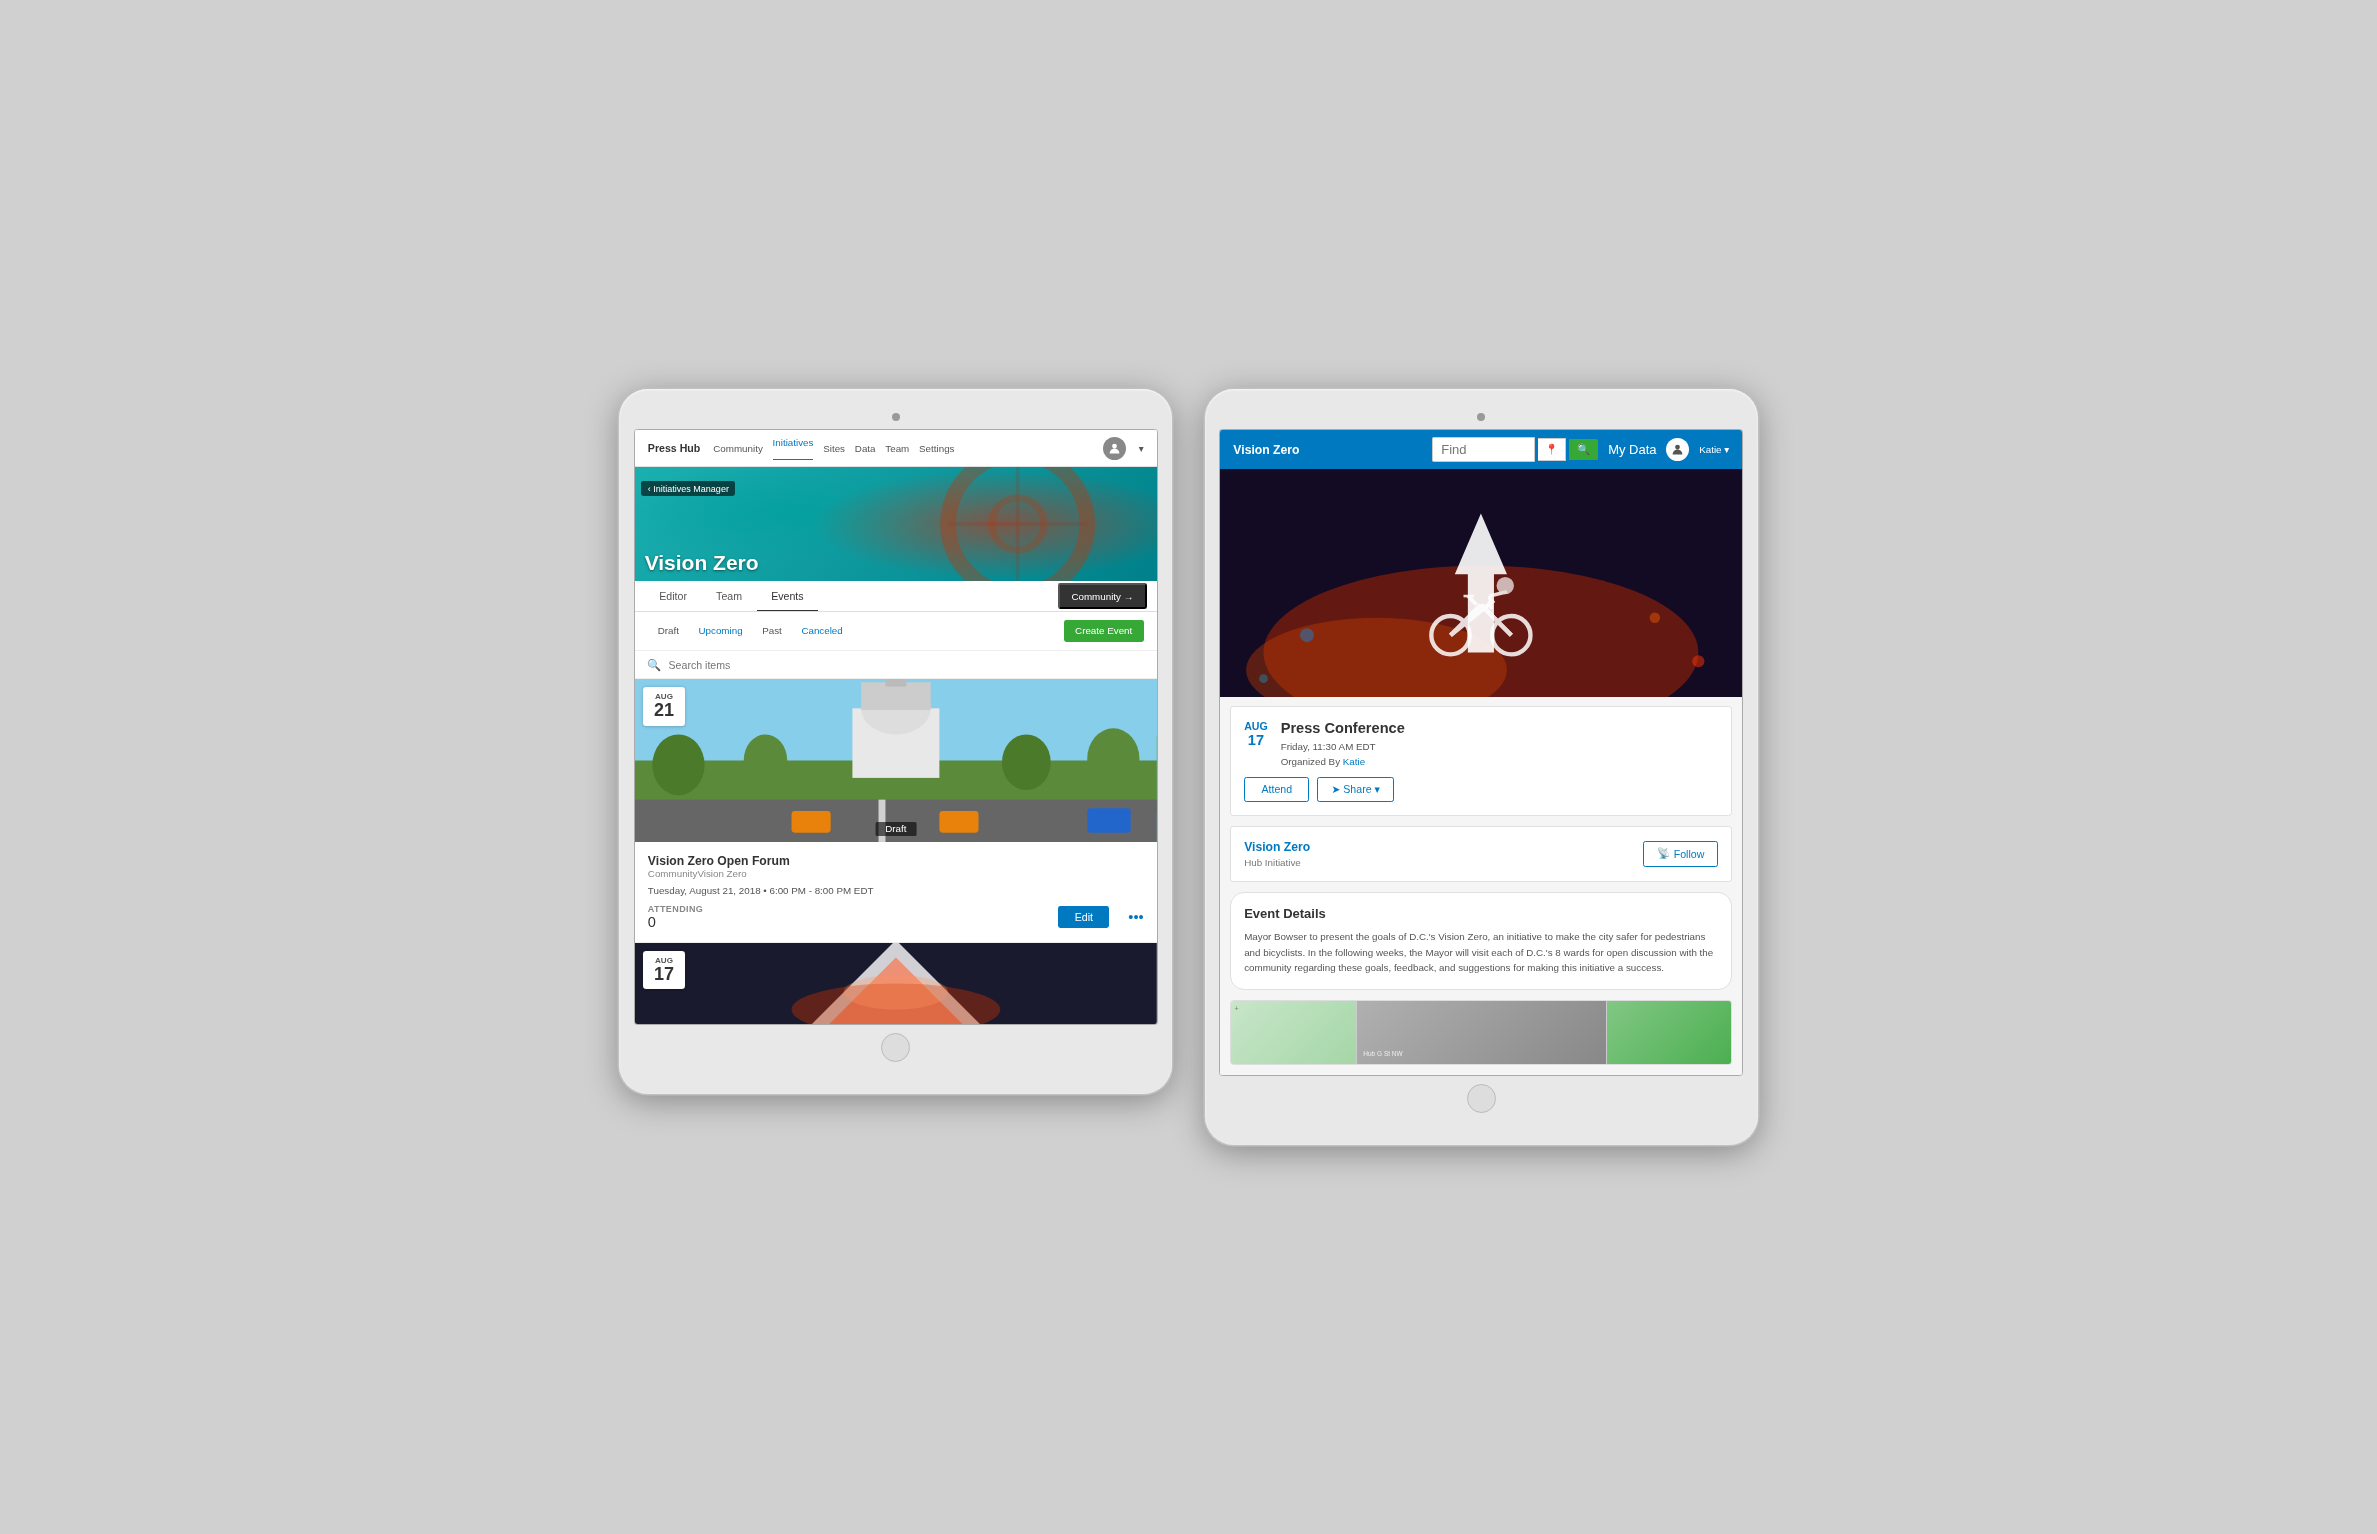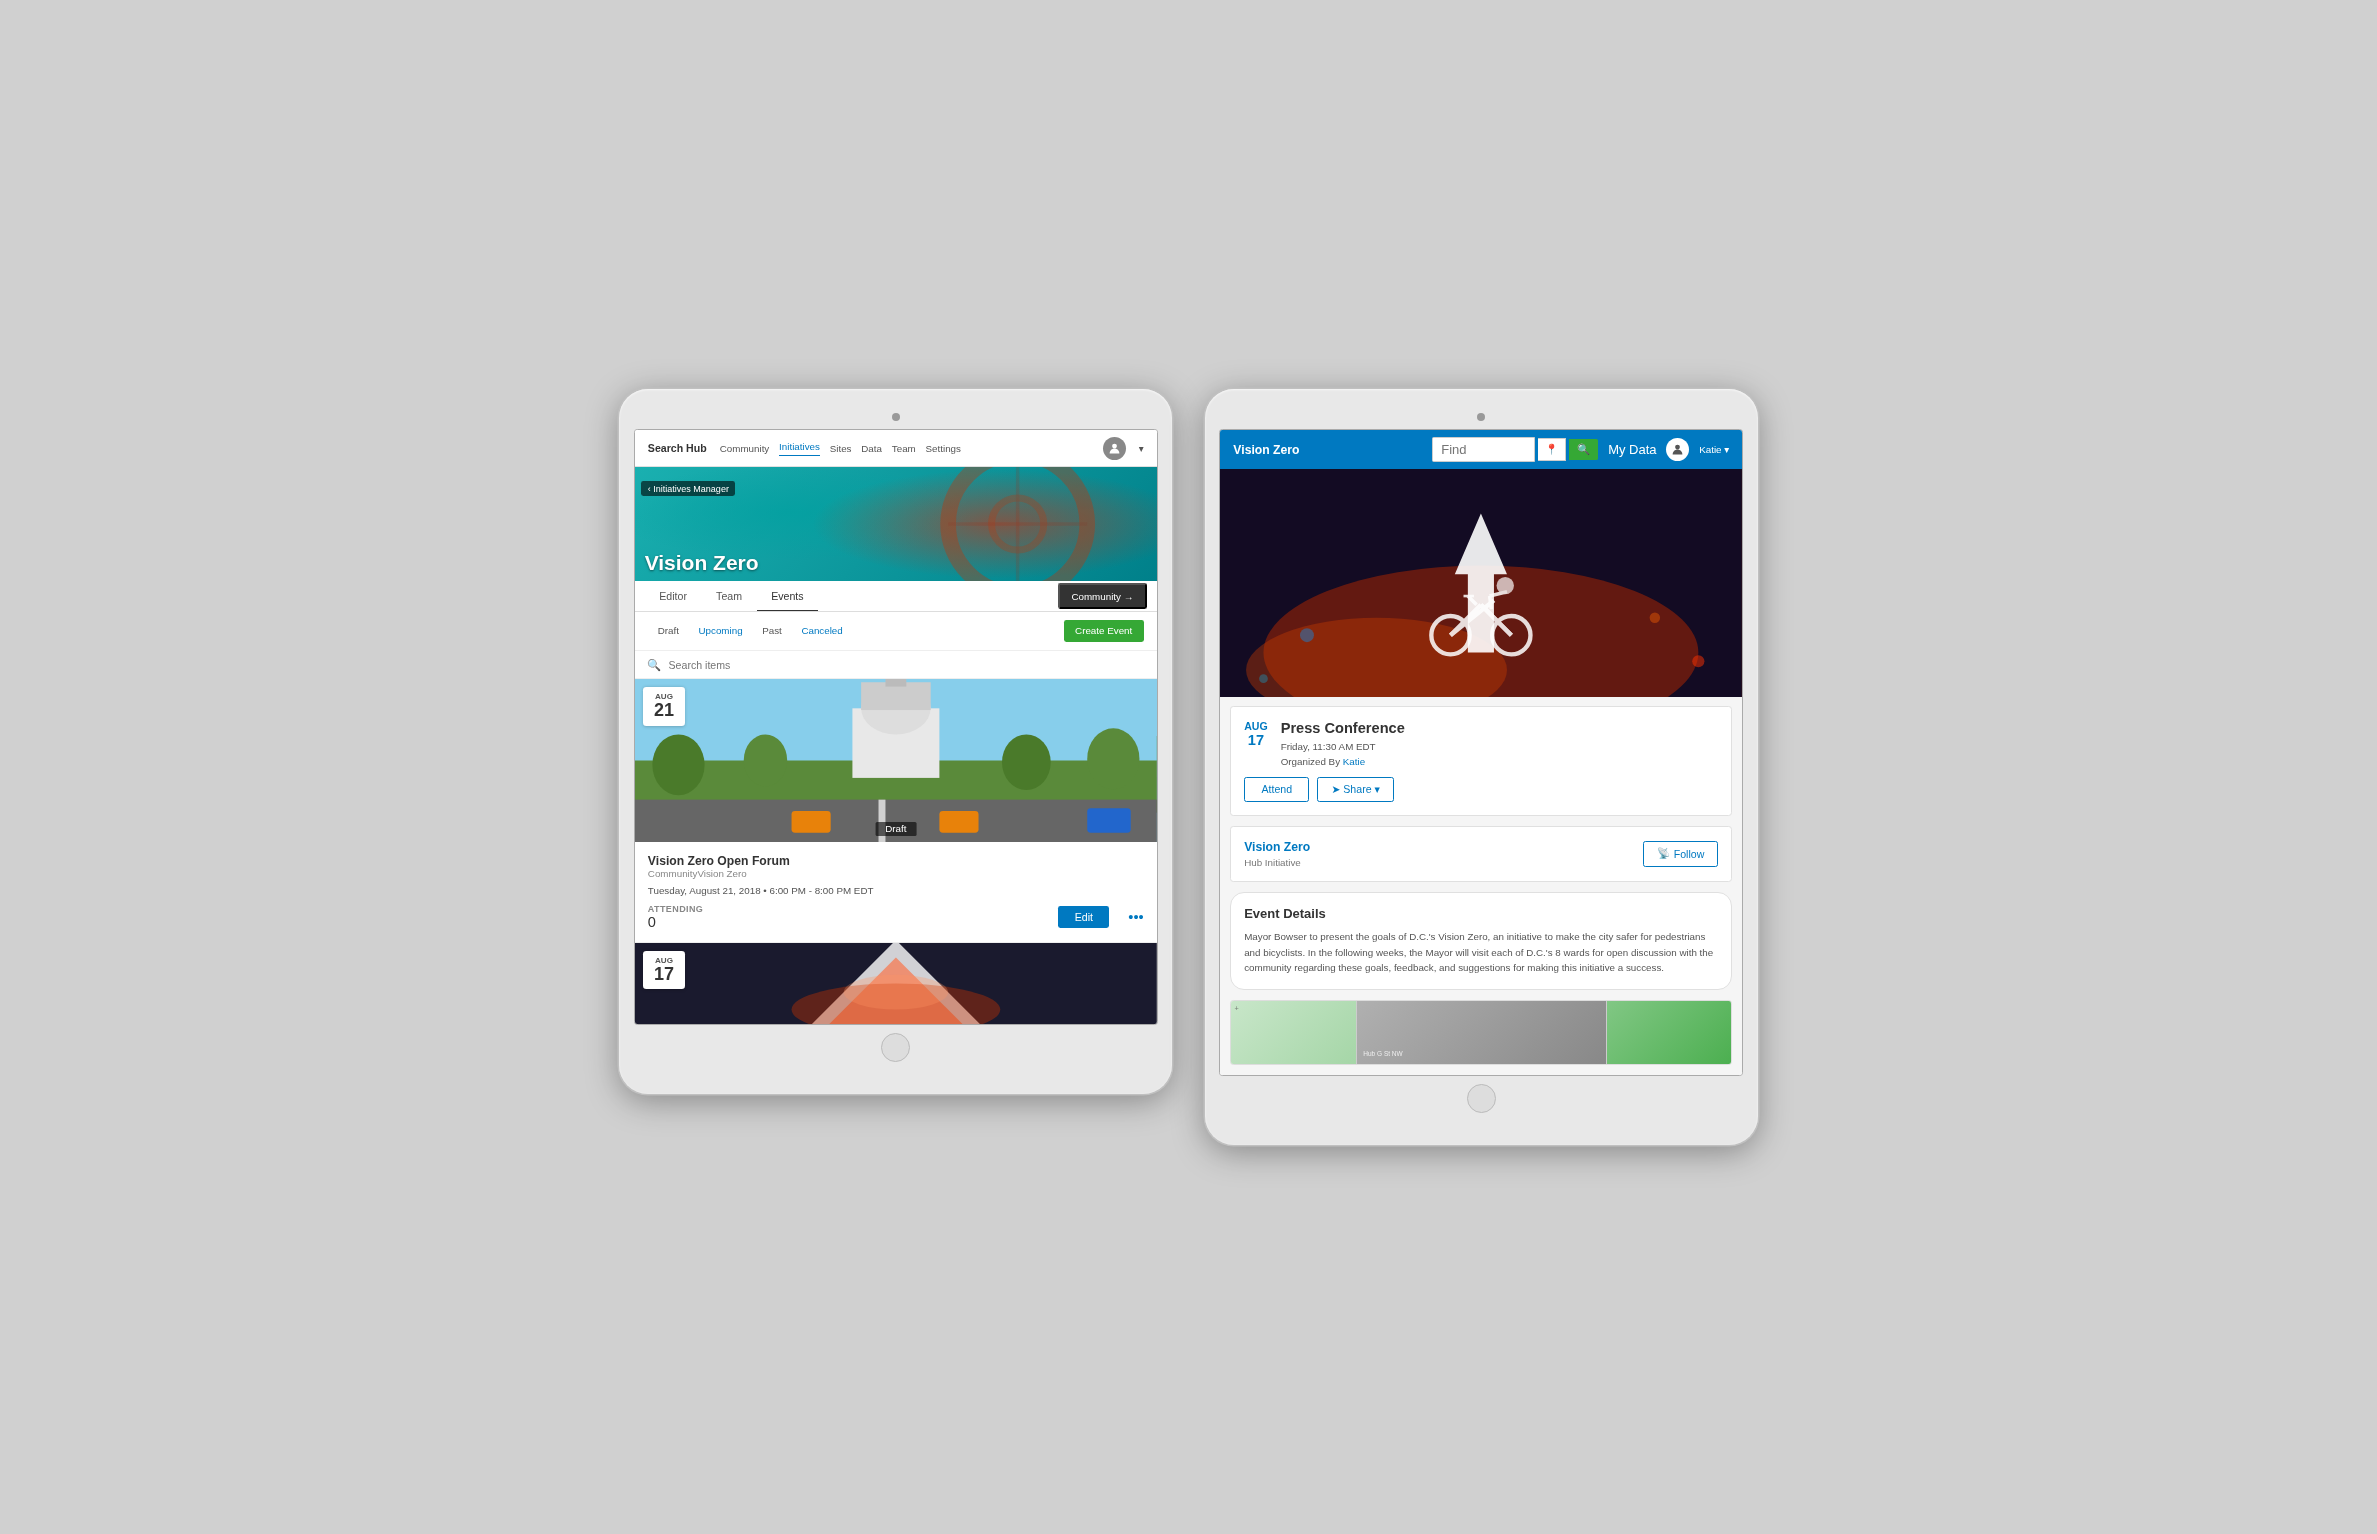--- a/index.html
+++ b/index.html
@@ -86,21 +86,21 @@
     .nav-link {
       font-size: 9.8px;
       color: #555;
       cursor: pointer;
       text-decoration: none;
     }
 
     .nav-link.active {
       color: #0079c1;
       border-bottom: 1.6px solid #0079c1;
-      padding-bottom: 3px;
+      padding-bottom: 11px;
     }
 
     .nav-avatar {
       width: 23px;
       height: 23px;
       background: #888;
       border-radius: 50%;
       display: flex;
       align-items: center;
       justify-content: center;
@@ -605,21 +605,21 @@
 </head>
 <body>
 
 <div class="tablets-container">
 
   <div class="ipad-frame">
     <div class="ipad-camera"></div>
     <div class="ipad-screen left-screen">
 
       <div class="top-nav">
-        <span class="nav-logo">Search Hub</span>
+        <span class="nav-logo">Press Hub</span>
         <div class="nav-links">
           <a class="nav-link">Community</a>
           <a class="nav-link active">Initiatives</a>
           <a class="nav-link">Sites</a>
           <a class="nav-link">Data</a>
           <a class="nav-link">Team</a>
           <a class="nav-link">Settings</a>
         </div>
         <div class="nav-avatar">
           <svg width="13" height="13" viewBox="0 0 16 16" fill="white">

